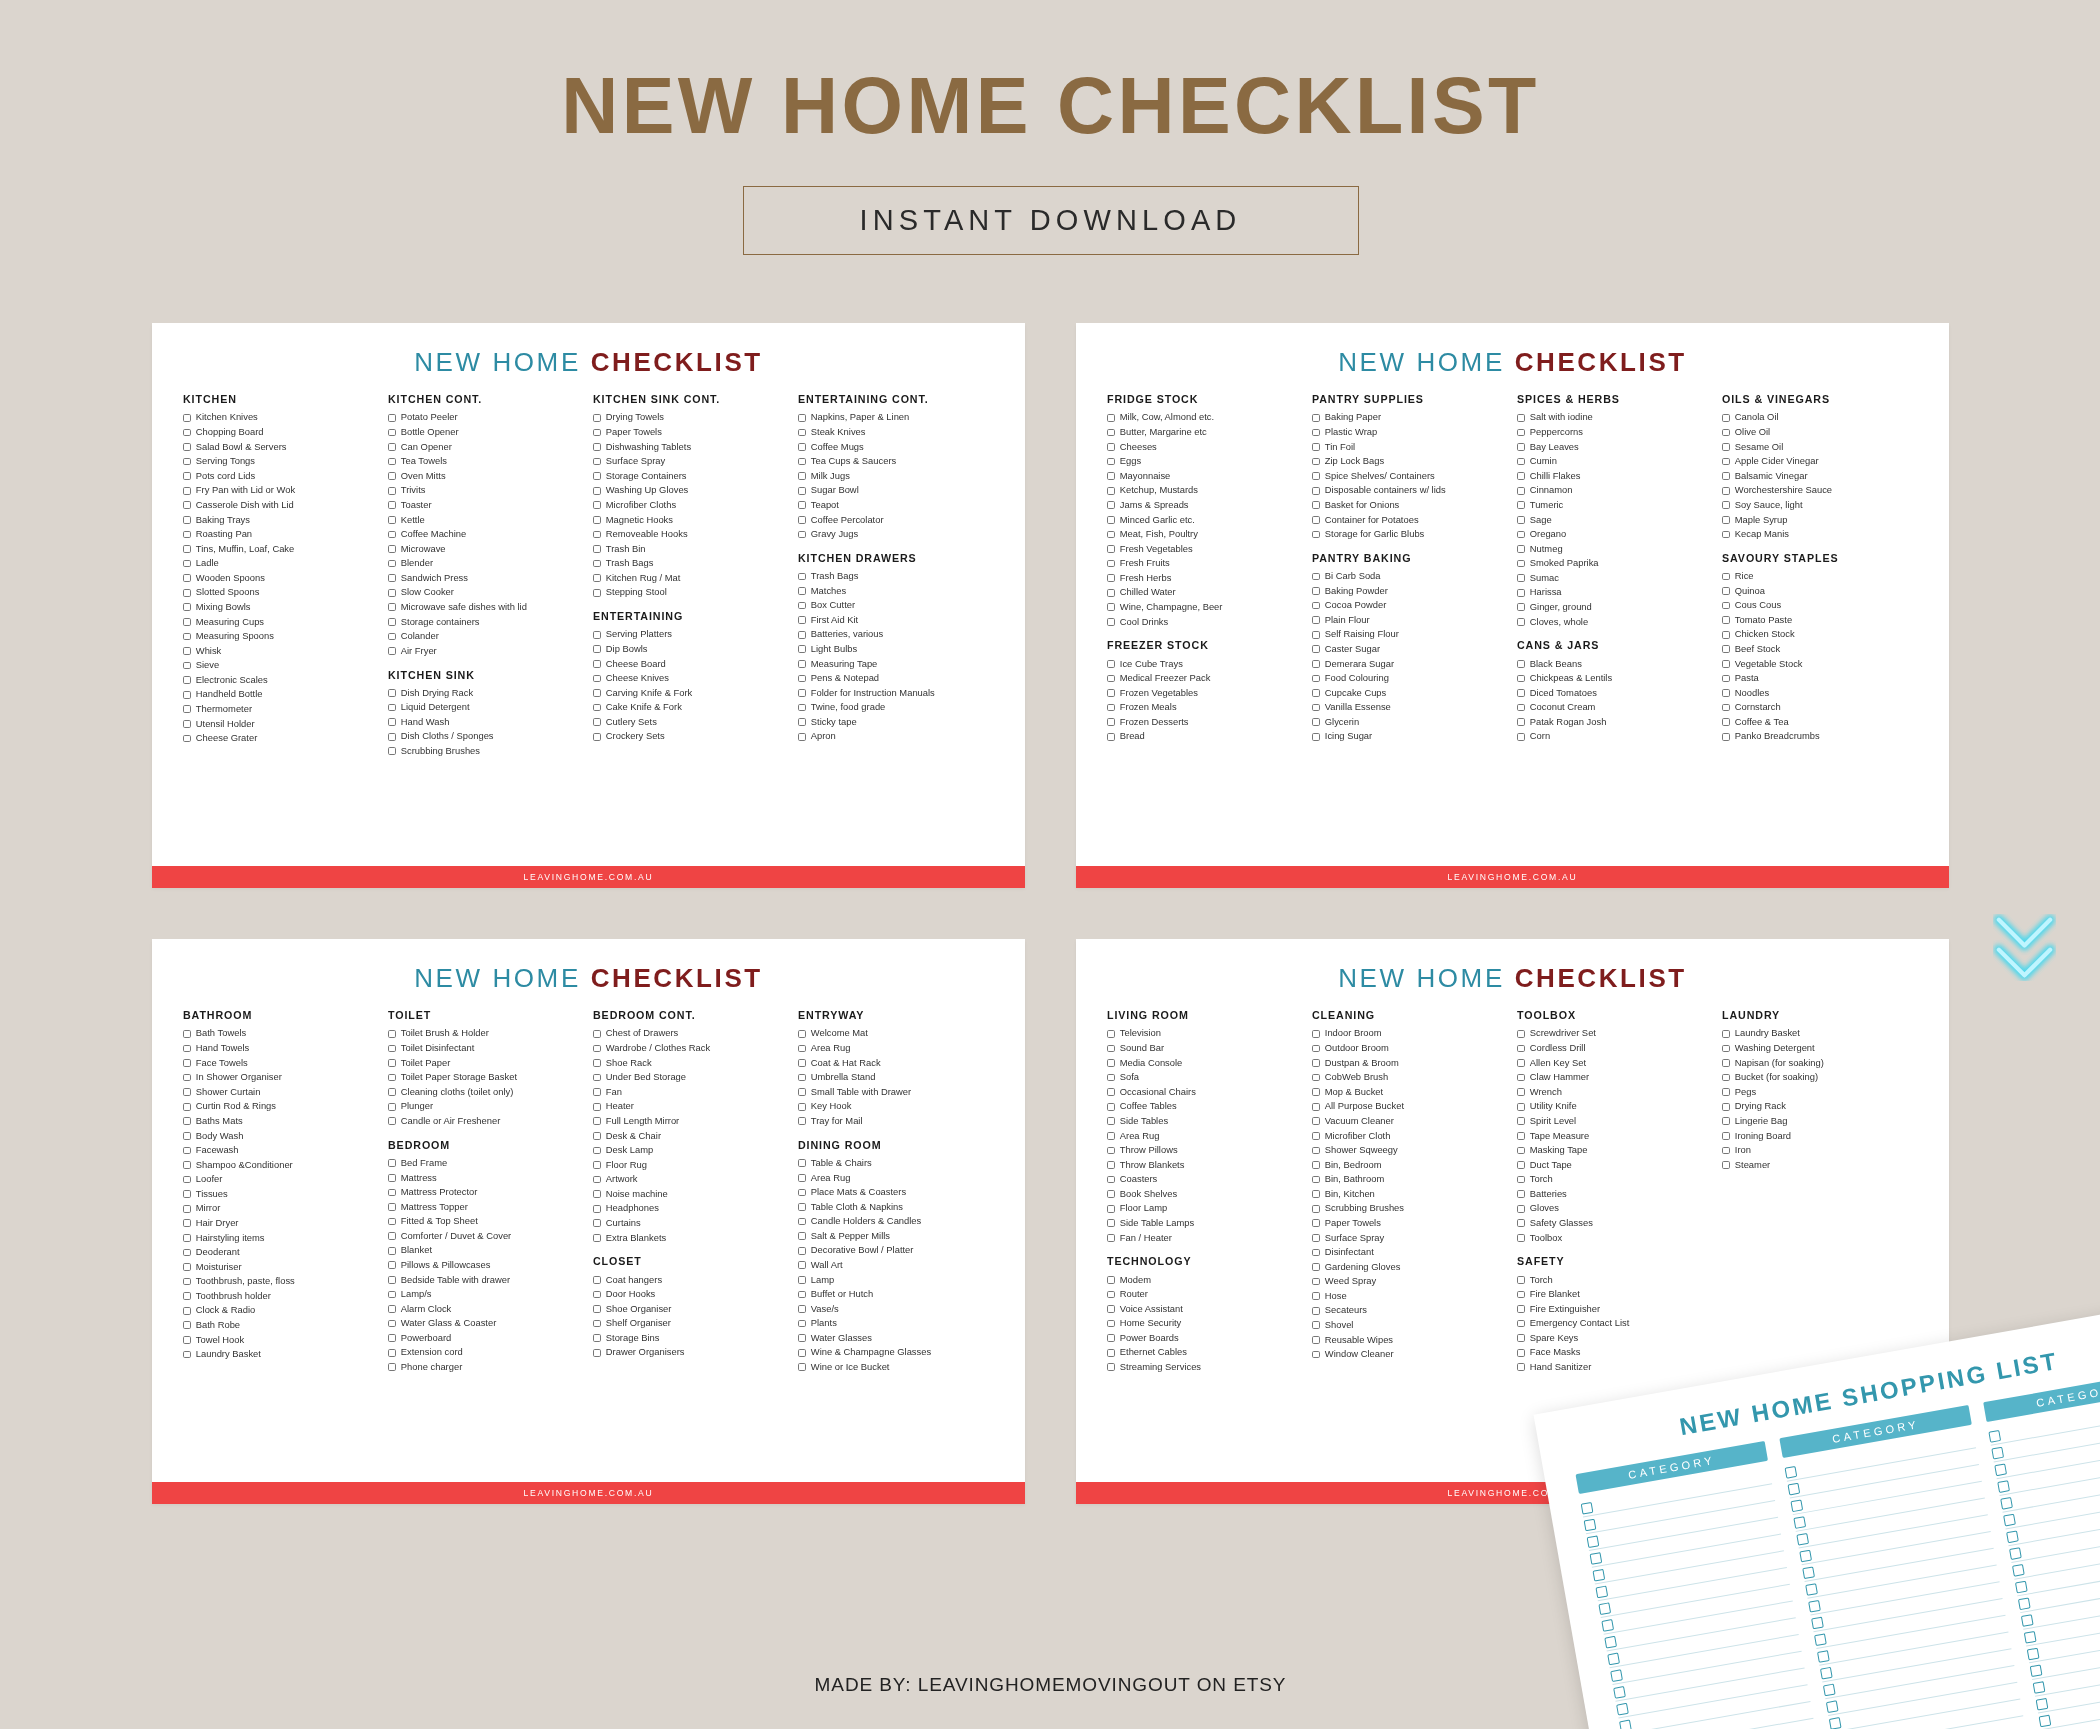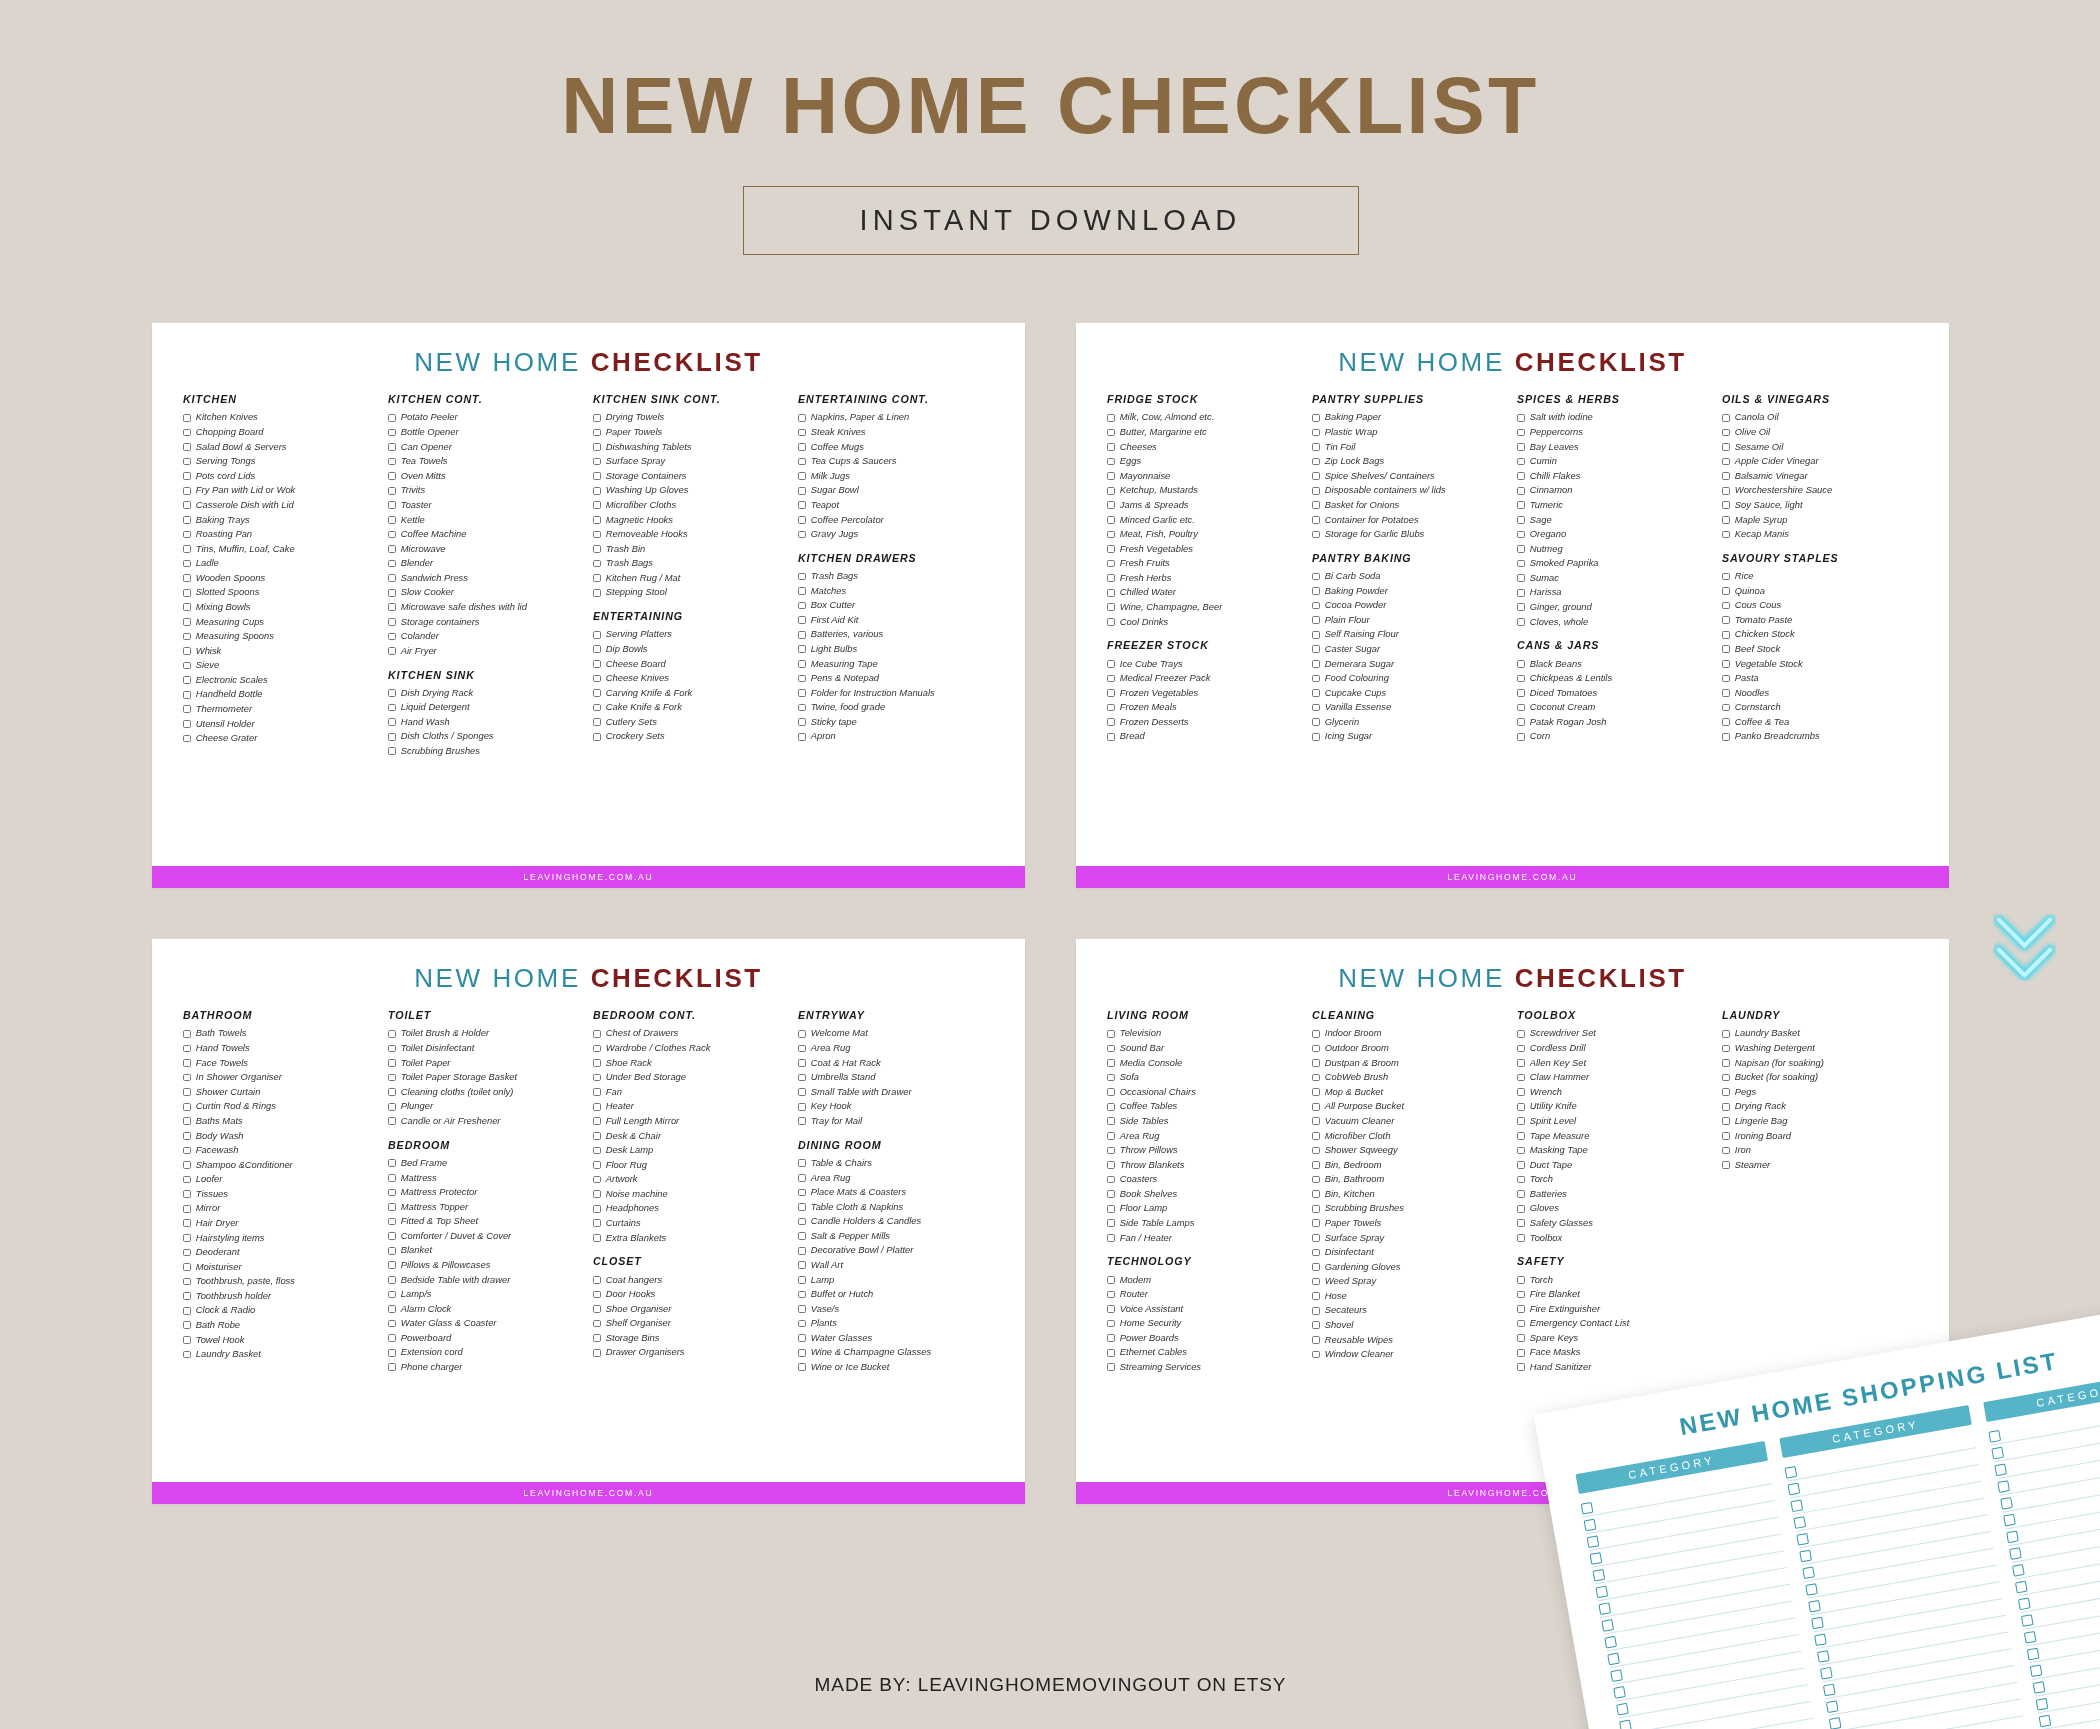--- a/index.html
+++ b/index.html
@@ -4,27 +4,27 @@
 <style>
 * { margin:0; padding:0; box-sizing:border-box; }
 body { font-family: Arial, Helvetica, sans-serif; background:#dbd5ce; width:2101px; height:1729px; position:relative; overflow:hidden; }
 .main-title { text-align:center; font-size:79px; font-weight:900; letter-spacing:3.4px; color:#8a6a42; padding-top:60px; }
 .subtitle-box { margin:34px auto 0; width:616px; border:1.7px solid #8a6a42; text-align:center; padding:17px 0; font-size:29px; letter-spacing:5.1px; color:#2a2a2a; font-weight:400; }
 .pages { display:flex; flex-wrap:wrap; justify-content:center; gap:51px; padding:68px 103px 0; }
 .page { background:#fff; width:873px; height:565px; position:relative; display:flex; flex-direction:column; box-shadow:0 1.7px 3.4px rgba(0,0,0,.05); }
 .page-title { text-align:center; font-size:26px; font-weight:500; letter-spacing:2.6px; padding:24px 0 15.4px; }
 .page-title .accent { color:#2d8ba3; font-weight:400; }
 .page-title .dark { color:#7f1d1d; font-weight:600; }
-.cols { flex:1; display:flex; padding:0 31px 10.3px; gap:9px;font-style:italic; }
+.cols { flex:1; display:flex; padding:0 31px 10.3px; gap:9px; }
 .col { flex:1; }
 .sect { margin-bottom:10.3px; }
 .sect-h { font-size:10.7px; font-weight:700; letter-spacing:0.9px; color:#1a1a1a; margin-bottom:5.1px; }
 .item { display:flex; align-items:center; font-size:9.4px; color:#333; line-height:1.55; }
 .item .cb { display:inline-block; width:7.7px; height:7.7px; border:0.9px solid #777; border-radius:1.7px; margin-right:5.1px; flex-shrink:0; }
-.footer { background:#d946ef; height:22px; text-align:center; color:#fff; font-size:8.6px; letter-spacing:1.7px; line-height:22px; }
+.footer { background:#ef4444; height:22px; text-align:center; color:#fff; font-size:8.6px; letter-spacing:1.7px; line-height:22px; }
 .credit { position:absolute; bottom:33px; left:0; right:0; text-align:center; font-size:19px; letter-spacing:0.9px; color:#222; }
 .scroll-icon { position:absolute; right:38px; top:907px; }
 .shop-sheet { position:absolute; right:-137px; bottom:-103px; width:668px; height:479px; background:#fff; transform:rotate(-10deg); box-shadow:0 3.4px 17px rgba(0,0,0,.15); padding:24px 31px; }
 .shop-title { text-align:center; color:#3397ad; font-size:24px; letter-spacing:2.6px; font-weight:600; margin-bottom:13.7px; }
 .shop-cols { display:flex; gap:15.4px; }
 .shop-col { flex:1; }
 .shop-head { background:#56b4c9; color:#fff; font-size:11px; letter-spacing:3.4px; text-align:center; padding:4.3px 0; margin-bottom:6.8px; border-radius:1.7px; }
 .shop-row { display:flex; align-items:center; height:17px; border-bottom:0.9px solid #cde3e9; }
 .shop-row .cb { width:11px; height:11px; border:1.3px solid #3397ad; border-radius:1.7px; margin-right:6.8px; }
 </style>

